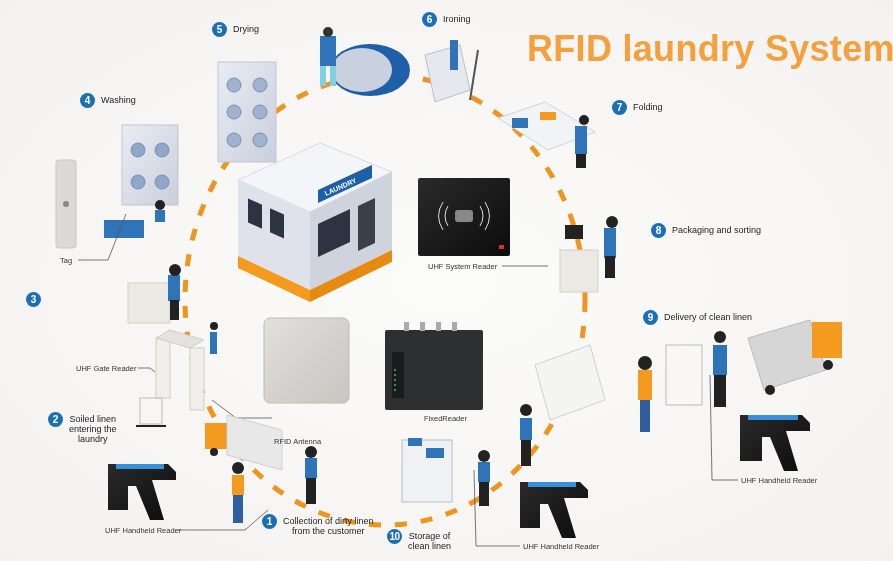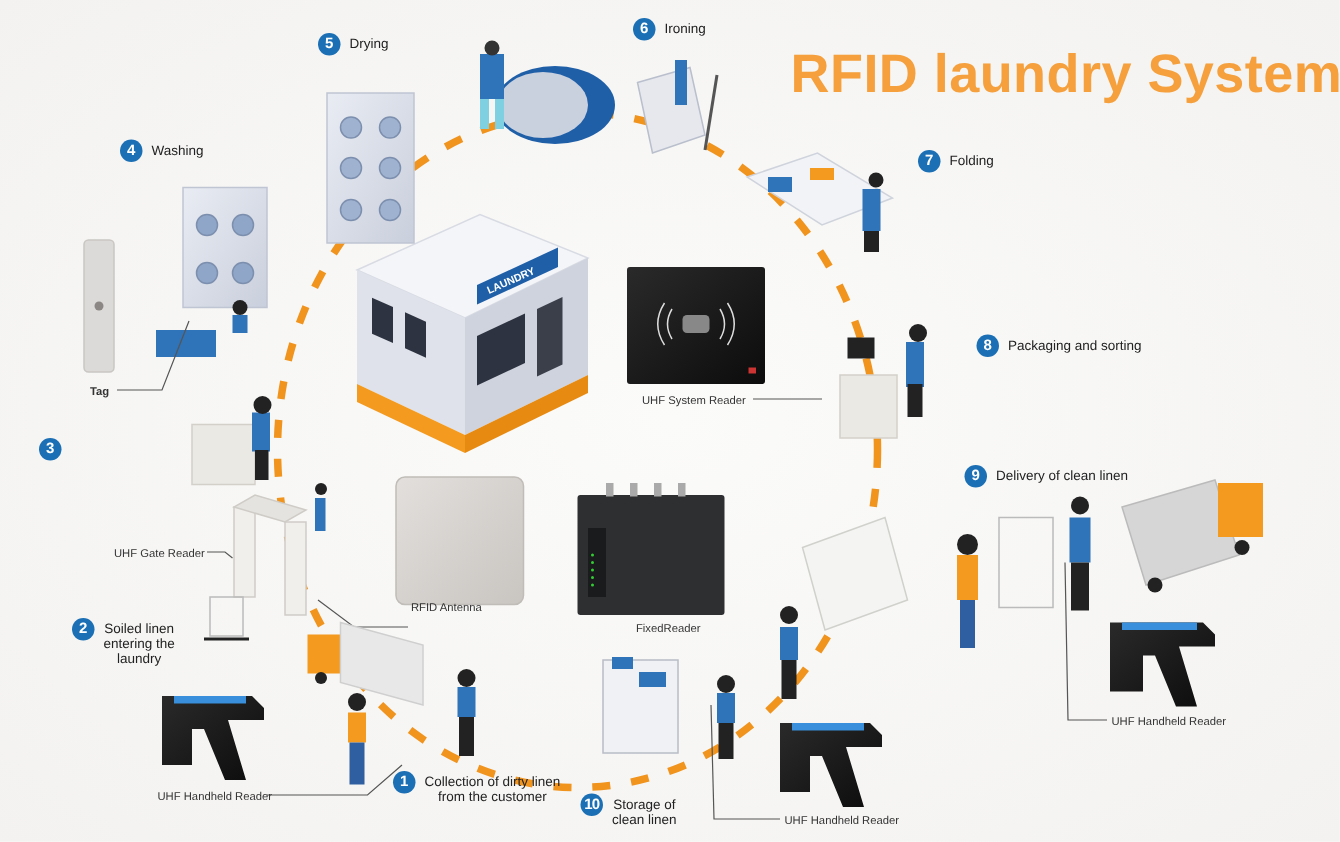--- a/index.html
+++ b/index.html
@@ -257,21 +257,21 @@
   <div class="step" style="left:643px; top:310px;">
     <span class="badge">9</span>
     <span class="step-label">Delivery of clean linen</span>
   </div>
   <div class="step" style="left:387px; top:529px;">
     <span class="badge wide">10</span>
     <span class="step-label">Storage of
 clean linen</span>
   </div>
 
-  <div class="callout" style="left:60px; top:256px;font-weight:bold;">Tag</div>
+  <div class="callout" style="left:60px; top:256px;">Tag</div>
   <div class="callout" style="left:76px; top:364px;">UHF Gate Reader</div>
-  <div class="callout" style="left:274px; top:400px;">RFID Antenna</div>
+  <div class="callout" style="left:274px; top:437px;">RFID Antenna</div>
   <div class="callout" style="left:424px; top:414px;">FixedReader</div>
   <div class="callout" style="left:428px; top:262px;">UHF System Reader</div>
   <div class="callout" style="left:105px; top:526px;">UHF Handheld Reader</div>
   <div class="callout" style="left:523px; top:542px;">UHF Handheld Reader</div>
   <div class="callout" style="left:741px; top:476px;">UHF Handheld Reader</div>
 </div>
 
 </body></html>

